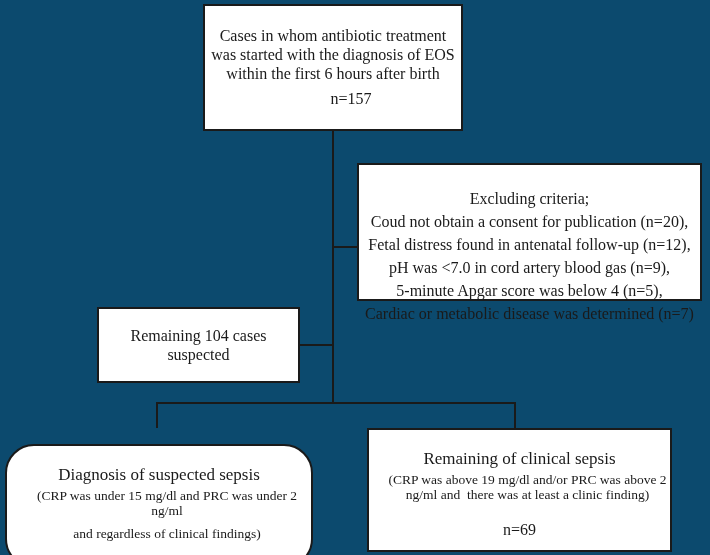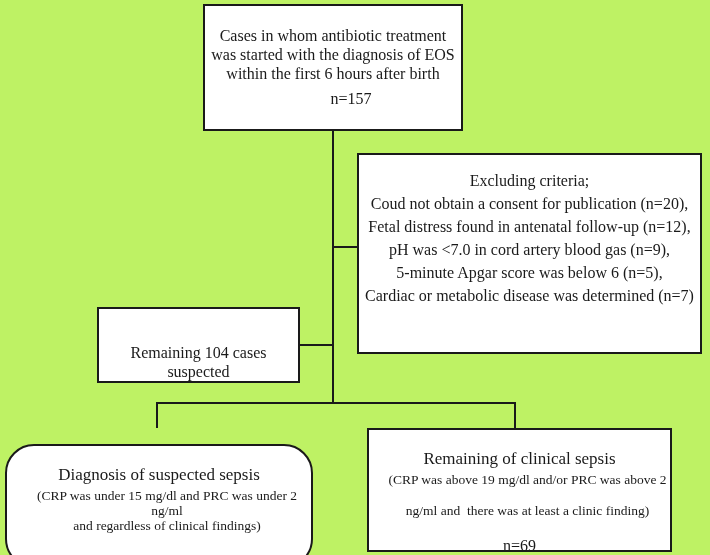--- a/index.html
+++ b/index.html
@@ -4,47 +4,47 @@
 <style>
   html, body {
     margin: 0;
     padding: 0;
     background: #ffffff;
   }
   #figure {
     position: relative;
     width: 710px;
     height: 555px;
-    background: #bef264;
+    background: #0c4a6e;
     font-family: "Liberation Serif", "DejaVu Serif", serif;
     color: #1a1a1a;
     overflow: hidden;
   }
   .fc-box {
     position: absolute;
     box-sizing: border-box;
     border: 2px solid #1a1a1a;
     background: #ffffff;
     text-align: center;
   }
   .fc-line {
     position: absolute;
     background: #1a1a1a;
   }
   
   #box-eos { left: 203px; top: 4px; width: 260px; height: 127px; padding-top: 20px; }
   #box-eos .body-line { font-size: 16px; line-height: 19px; }
   #box-eos .n-line { font-size: 16px; line-height: 19px; margin-top: 6px; padding-left: 36px; }
   
-  #box-excluding { left: 357px; top: 153px; width: 345px; height: 201px; padding-top: 14px; }
+  #box-excluding { left: 357px; top: 163px; width: 345px; height: 138px; padding-top: 22px; }
   #box-excluding .body-line { font-size: 16px; line-height: 23px; white-space: pre-wrap; }
   
   #box-remaining {
     left: 97px; top: 307px; width: 203px; height: 76px;
-    display: flex; flex-direction: column; justify-content: flex-end;
+    display: flex; flex-direction: column; justify-content: center;
   }
   #box-remaining .body-line { font-size: 16px; line-height: 19px; }
   
   #box-suspected { left: 5px;  top: 444px; width: 308px; height: 124px; padding-top: 19px; border-radius: 29px; }
   #box-clinical  { left: 367px; top: 428px; width: 305px; height: 124px; padding-top: 19px; }
   .dx-title { font-size: 17px; line-height: 20px; }
   .dx-sub { font-size: 13.5px; line-height: 15px; margin-top: 3px; white-space: pre-wrap; padding-left: 16px; }
   .dx-n { font-size: 16px; line-height: 19px; margin-top: 18px; }
   
   #line-trunk        { left: 332px; top: 131px; width: 2px;   height: 272px; }
@@ -64,40 +64,40 @@
     <div class="body-line">was started with the diagnosis of EOS</div>
     <div class="body-line">within the first 6 hours after birth</div>
     <div class="n-line">n=157</div>
   </div>
 
   <div class="fc-box" id="box-excluding">
     <div class="body-line">Excluding criteria;</div>
     <div class="body-line">Coud not obtain a consent for publication (n=20),</div>
     <div class="body-line">Fetal distress found in antenatal follow-up (n=12),</div>
     <div class="body-line">pH was &lt;7.0 in cord artery blood gas (n=9),</div>
-    <div class="body-line">5-minute Apgar score was below 6 (n=5),</div>
+    <div class="body-line">5-minute Apgar score was below 4 (n=5),</div>
     <div class="body-line">Cardiac or metabolic disease was determined (n=7)</div>
   </div>
 
   <div class="fc-box" id="box-remaining">
     <div class="body-line">Remaining 104 cases</div>
     <div class="body-line">suspected</div>
   </div>
 
   <div class="fc-box" id="box-suspected">
     <div class="dx-title">Diagnosis of suspected sepsis</div>
     <div class="dx-sub">(CRP was under 15 mg/dl and PRC was under 2 ng/ml</div>
-    <div class="dx-sub" style="margin-top:0">and regardless of clinical findings)</div>
+    <div class="dx-sub" style="margin-top:8px">and regardless of clinical findings)</div>
     <div class="dx-n">n=35</div>
   </div>
 
   <div class="fc-box" id="box-clinical">
     <div class="dx-title">Remaining of clinical sepsis</div>
     <div class="dx-sub">(CRP was above 19 mg/dl and/or PRC was above 2</div>
-    <div class="dx-sub" style="margin-top:16px">ng/ml and  there was at least a clinic finding)</div>
+    <div class="dx-sub" style="margin-top:0">ng/ml and  there was at least a clinic finding)</div>
     <div class="dx-n">n=69</div>
   </div>
 
   <div class="fc-line" id="line-trunk"></div>
   <div class="fc-line" id="line-excluding"></div>
   <div class="fc-line" id="line-remaining"></div>
   <div class="fc-line" id="line-distribution"></div>
   <div class="fc-line" id="line-left-drop"></div>
   <div class="fc-line" id="line-right-drop"></div>
 

